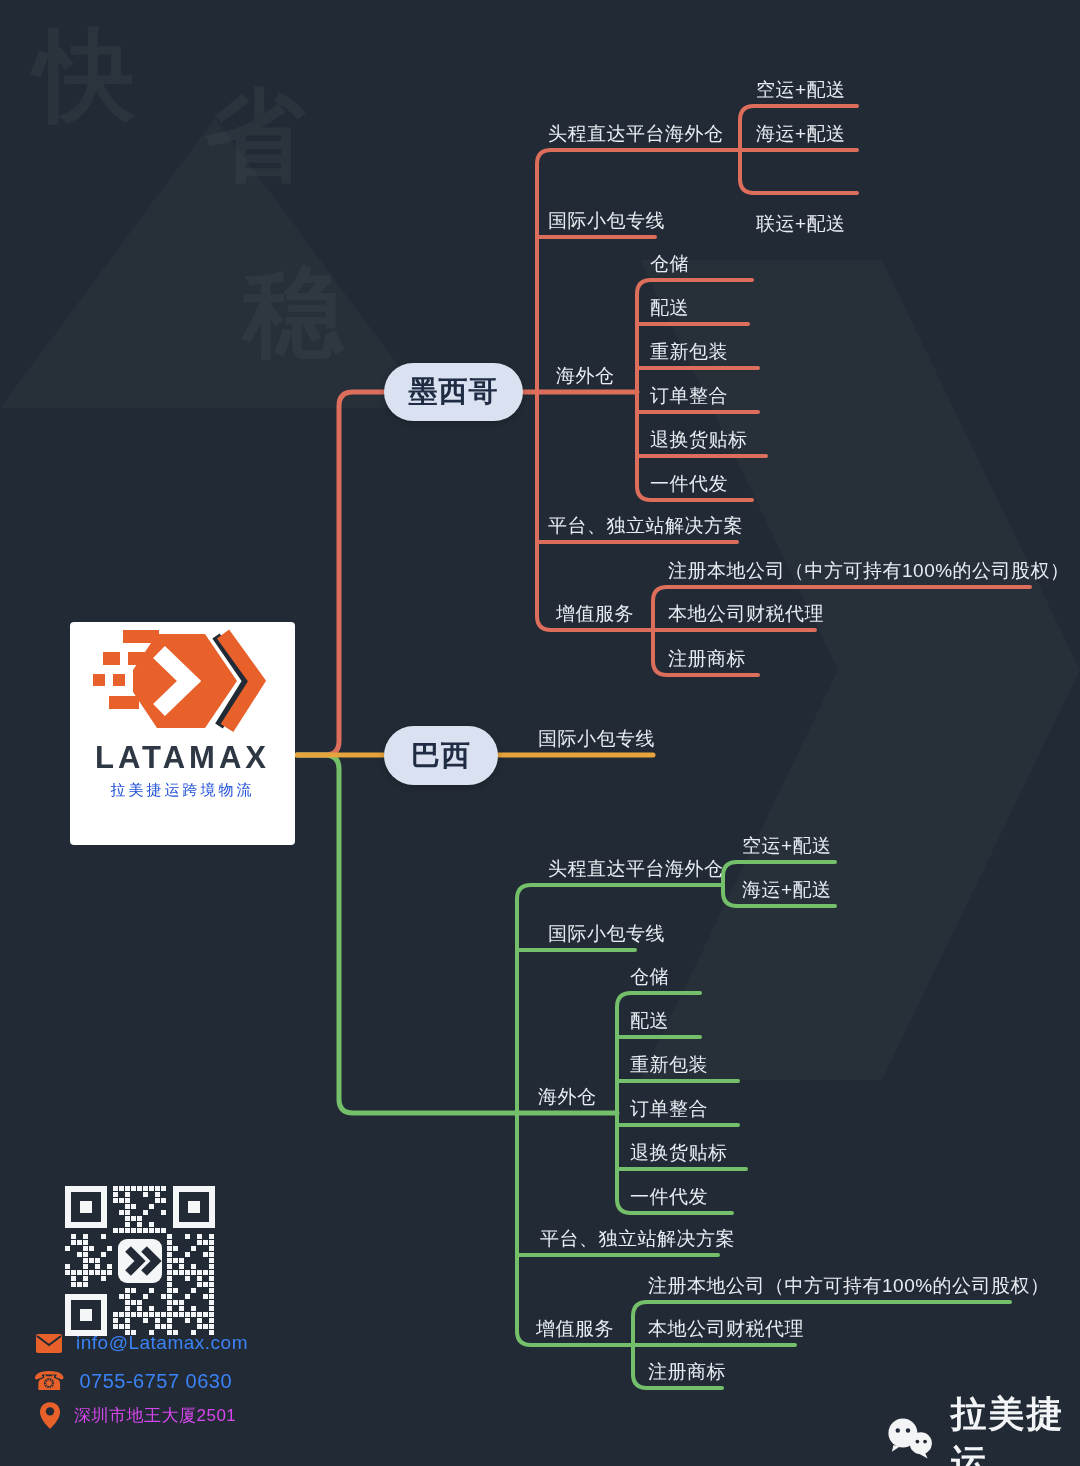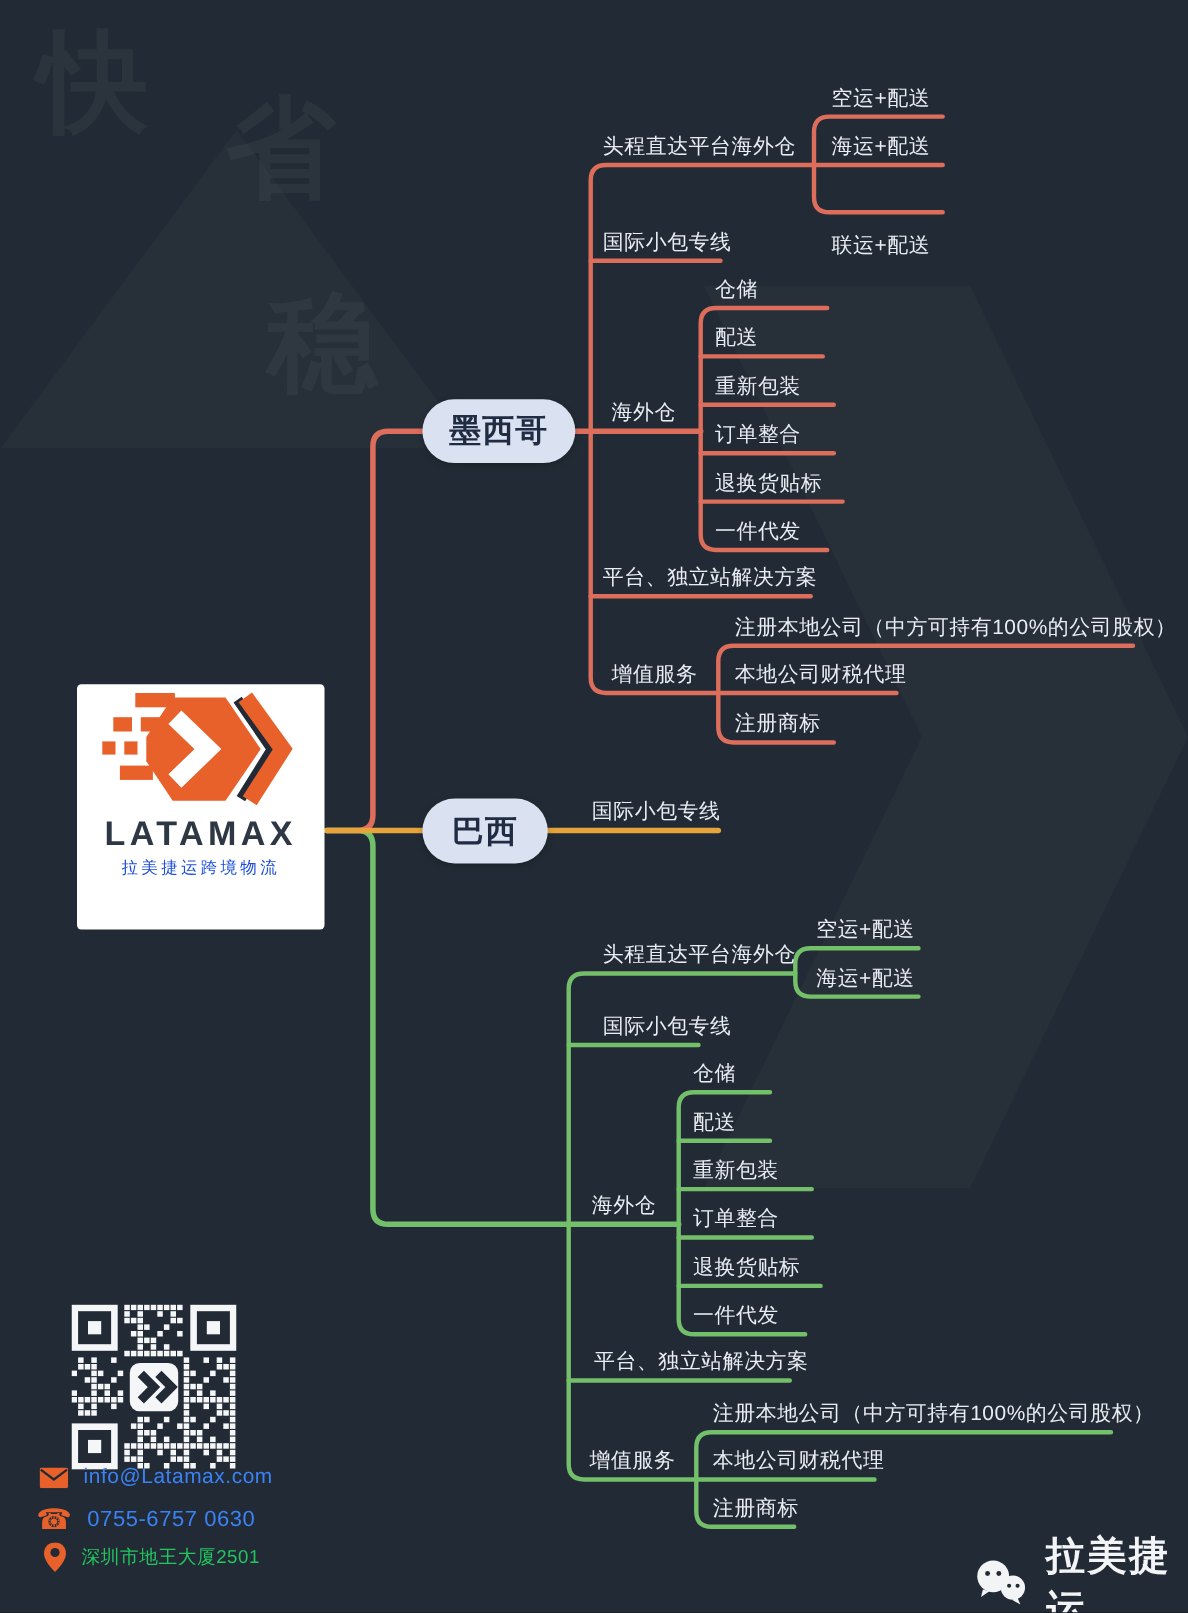--- a/index.html
+++ b/index.html
@@ -35,21 +35,21 @@
   .logo-word{
     margin-top:2px;color:#2e3744;font-weight:bold;font-size:31px;
     letter-spacing:4px;line-height:1;
   }
   .logo-tag{
     margin-top:9px;color:#1d4ed8;font-size:15px;letter-spacing:3px;line-height:1;
   }
   .qr-wrap{position:absolute;left:65px;top:1186px;width:150px;height:150px;}
   .contact-row{position:absolute;display:flex;align-items:center;gap:14px;}
   .contact-text{color:#3b82f6;font-size:19px;letter-spacing:0.5px;}
-  .contact-text.dim{color:#22c55e;font-size:17px;}
+  .contact-text.dim{color:#d946ef;font-size:17px;}
   .phone-glyph{color:#e8612b;font-size:26px;line-height:1;}
   .wechat-row{position:absolute;left:885px;top:1390px;display:flex;align-items:center;gap:16px;}
   .wechat-name{color:#f2f4f6;font-size:36px;font-weight:bold;letter-spacing:2px;}
 </style>
 </head>
 <body>
 
 <div class="canvas">
 
   <div class="wm-char" style="left:35px;top:25px;">快</div>

